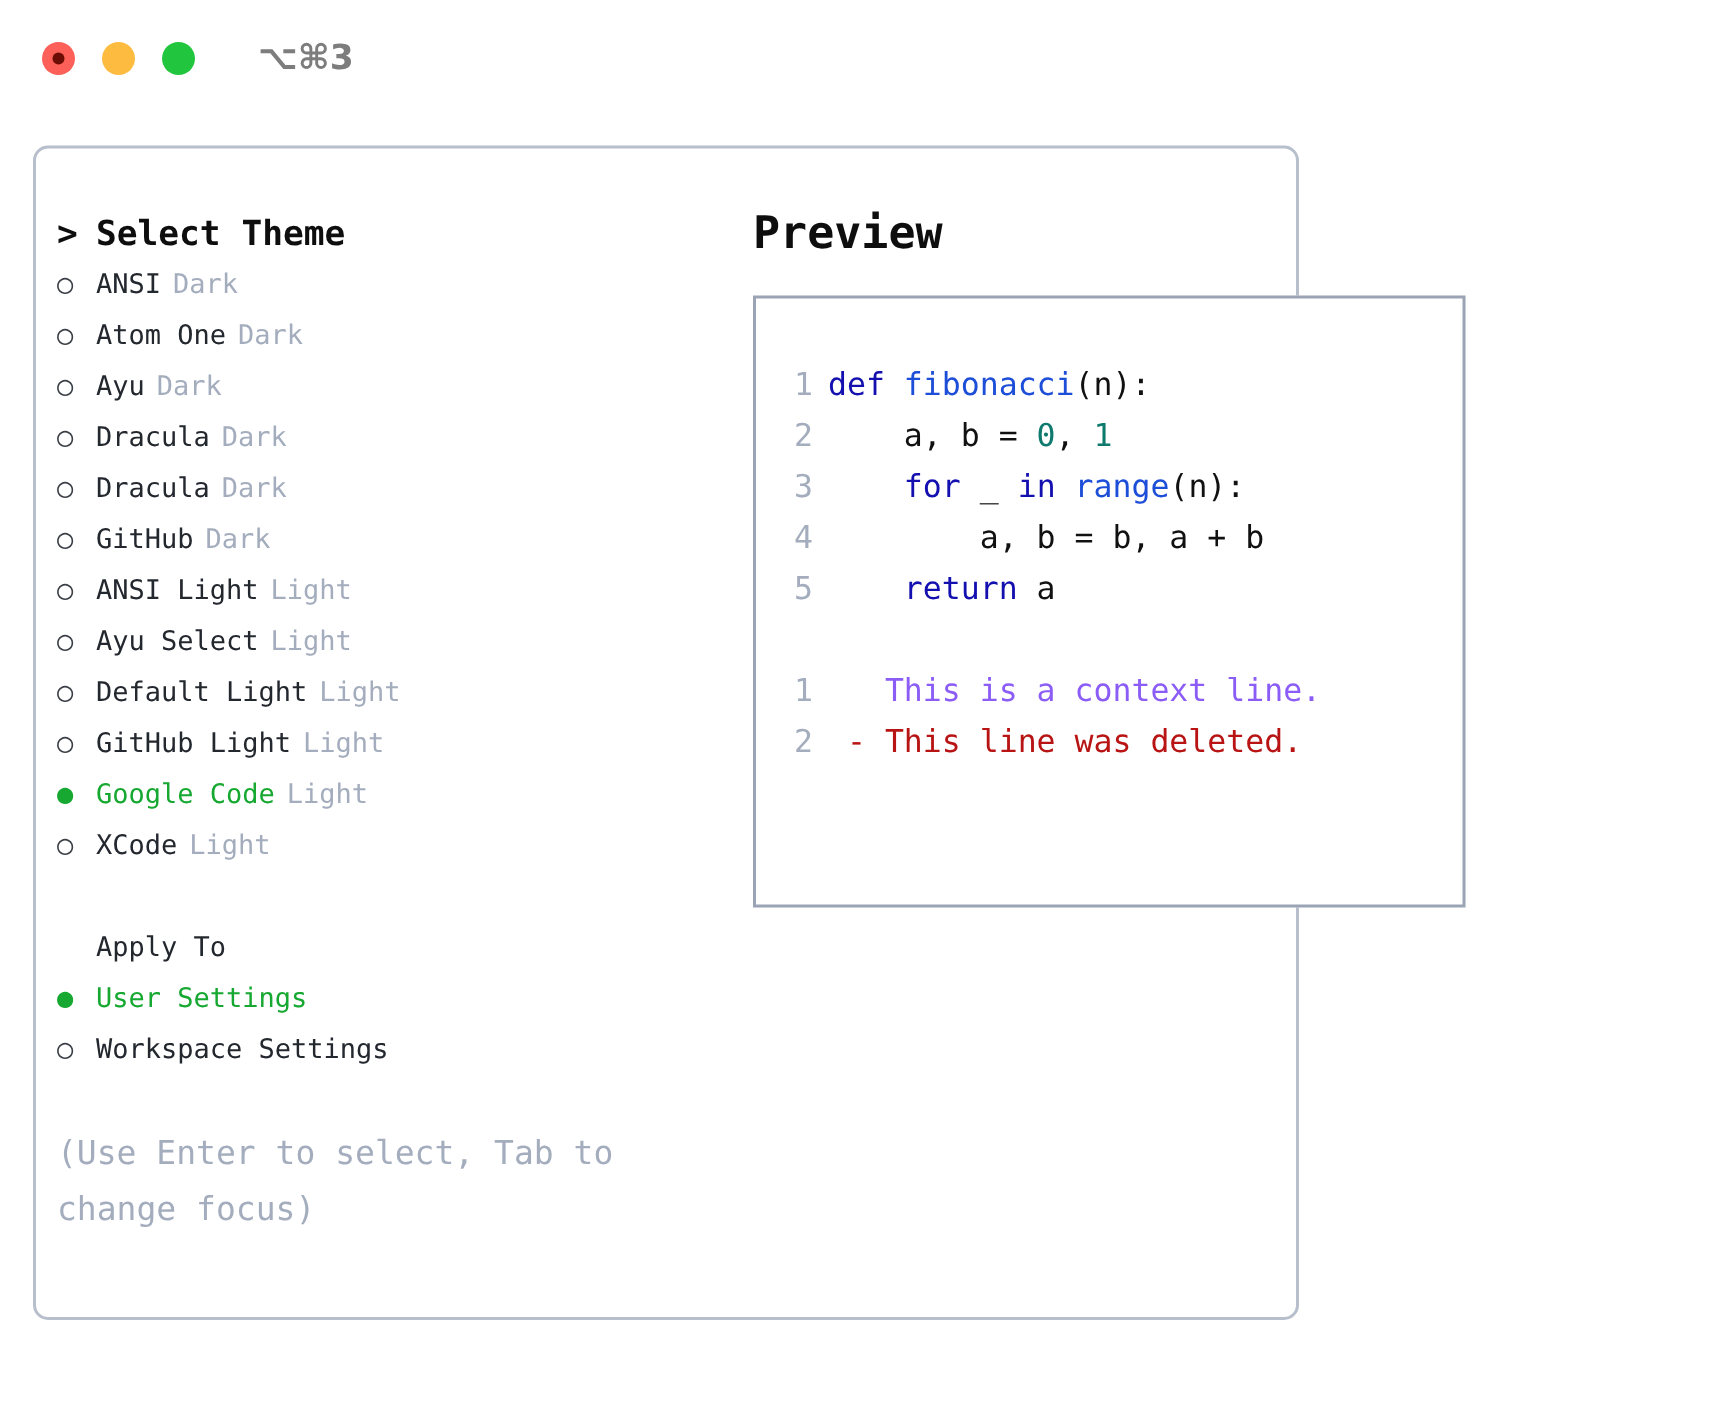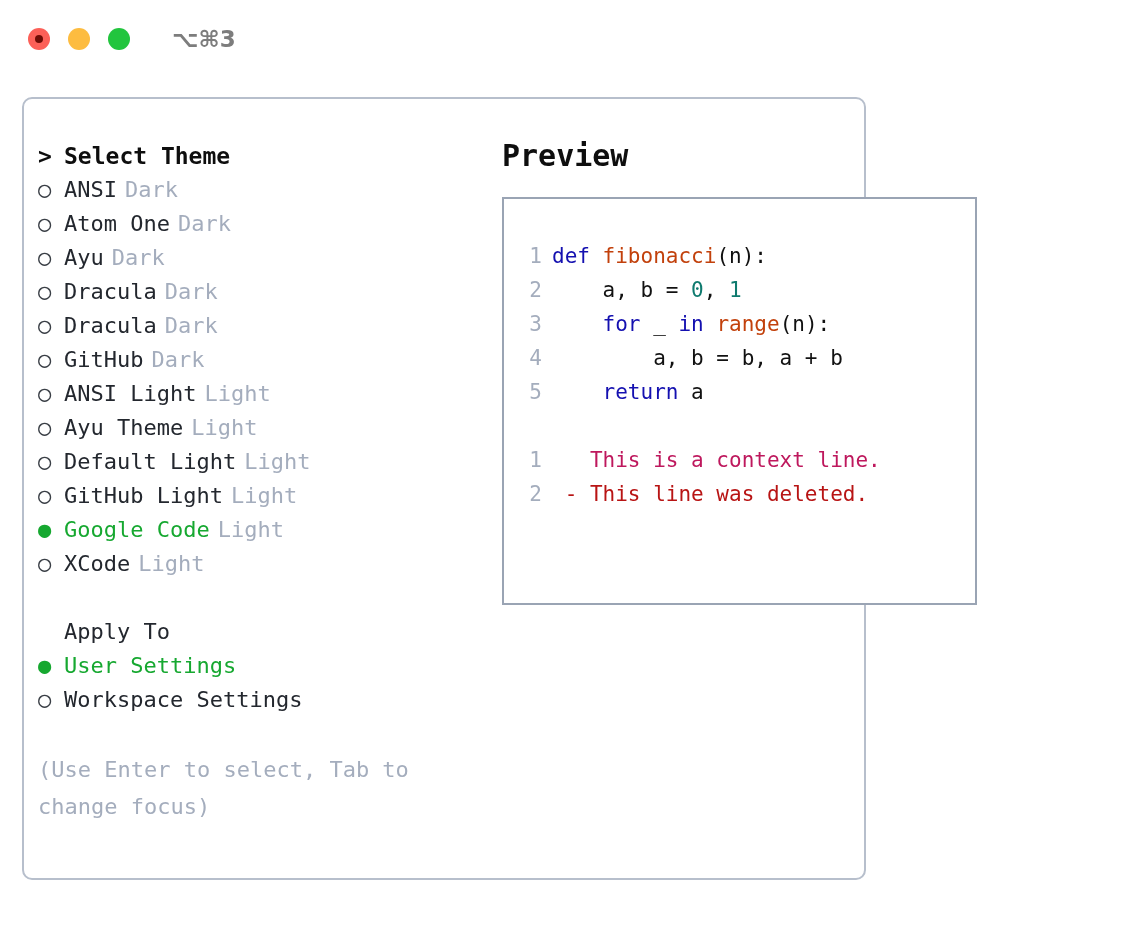--- a/index.html
+++ b/index.html
@@ -92,21 +92,21 @@
   .right-col {
     position: absolute;
     left: 478px;
     top: 40px;
     width: 500px;
   }
 
   .row {
     height: 34px;
     line-height: 34px;
-    font-size: 22px;
+    font-size: 18px;
     white-space: nowrap;
     color: #23272e;
   }
   .heading {
     font-weight: bold;
     color: #0e0e0e;
     font-size: 23px;
   }
   .bullet {
     display: inline-block;
@@ -157,24 +157,24 @@
     white-space: pre;
   }
   .ln {
     display: inline-block;
     width: 26px;
     text-align: right;
     color: #a4adbd;
     margin-right: 10px;
   }
   .kw   { color: #1410b0; }
-  .fn   { color: #c2410c; }
+  .fn   { color: #1d4ed8; }
   .num  { color: #0e7a6e; }
   .pln  { color: #111111; }
-  .ctx  { color: #be185d; }
+  .ctx  { color: #8b5cf6; }
   .del  { color: #b81414; }
   .add  { color: #0ab40a; }
 </style>
 </head>
 <body>
 
 <div class="page">
 
   <div class="titlebar">
     <div class="traffic">
@@ -194,21 +194,21 @@
       </div>
 
       <div id="theme-list">
           <div class="row"><span class="bullet">○</span><span class="name">ANSI</span><span class="badge">Dark</span></div>
           <div class="row"><span class="bullet">○</span><span class="name">Atom One</span><span class="badge">Dark</span></div>
           <div class="row"><span class="bullet">○</span><span class="name">Ayu</span><span class="badge">Dark</span></div>
           <div class="row"><span class="bullet">○</span><span class="name">Dracula</span><span class="badge">Dark</span></div>
           <div class="row"><span class="bullet">○</span><span class="name">Dracula</span><span class="badge">Dark</span></div>
           <div class="row"><span class="bullet">○</span><span class="name">GitHub</span><span class="badge">Dark</span></div>
           <div class="row"><span class="bullet">○</span><span class="name">ANSI Light</span><span class="badge">Light</span></div>
-          <div class="row"><span class="bullet">○</span><span class="name">Ayu Theme</span><span class="badge">Light</span></div>
+          <div class="row"><span class="bullet">○</span><span class="name">Ayu Select</span><span class="badge">Light</span></div>
           <div class="row"><span class="bullet">○</span><span class="name">Default Light</span><span class="badge">Light</span></div>
           <div class="row"><span class="bullet">○</span><span class="name">GitHub Light</span><span class="badge">Light</span></div>
           <div class="row"><span class="bullet sel">●</span><span class="name sel">Google Code</span><span class="badge">Light</span></div>
           <div class="row"><span class="bullet">○</span><span class="name">XCode</span><span class="badge">Light</span></div>
         </div>
 
       <div class="spacer-row"></div>
 
       <div class="row section-label">Apply To</div>
 

